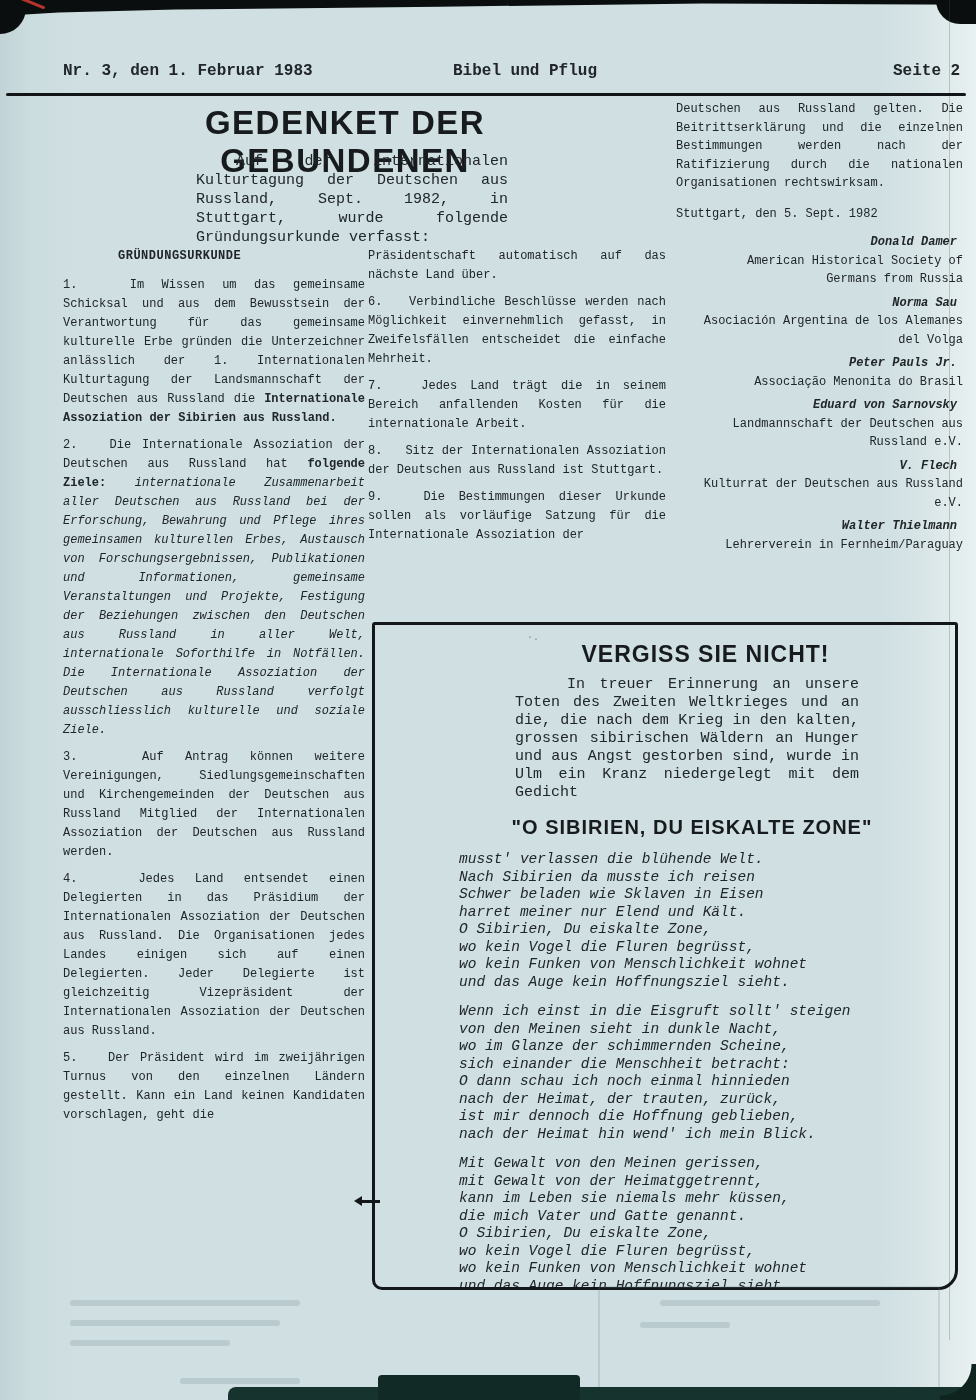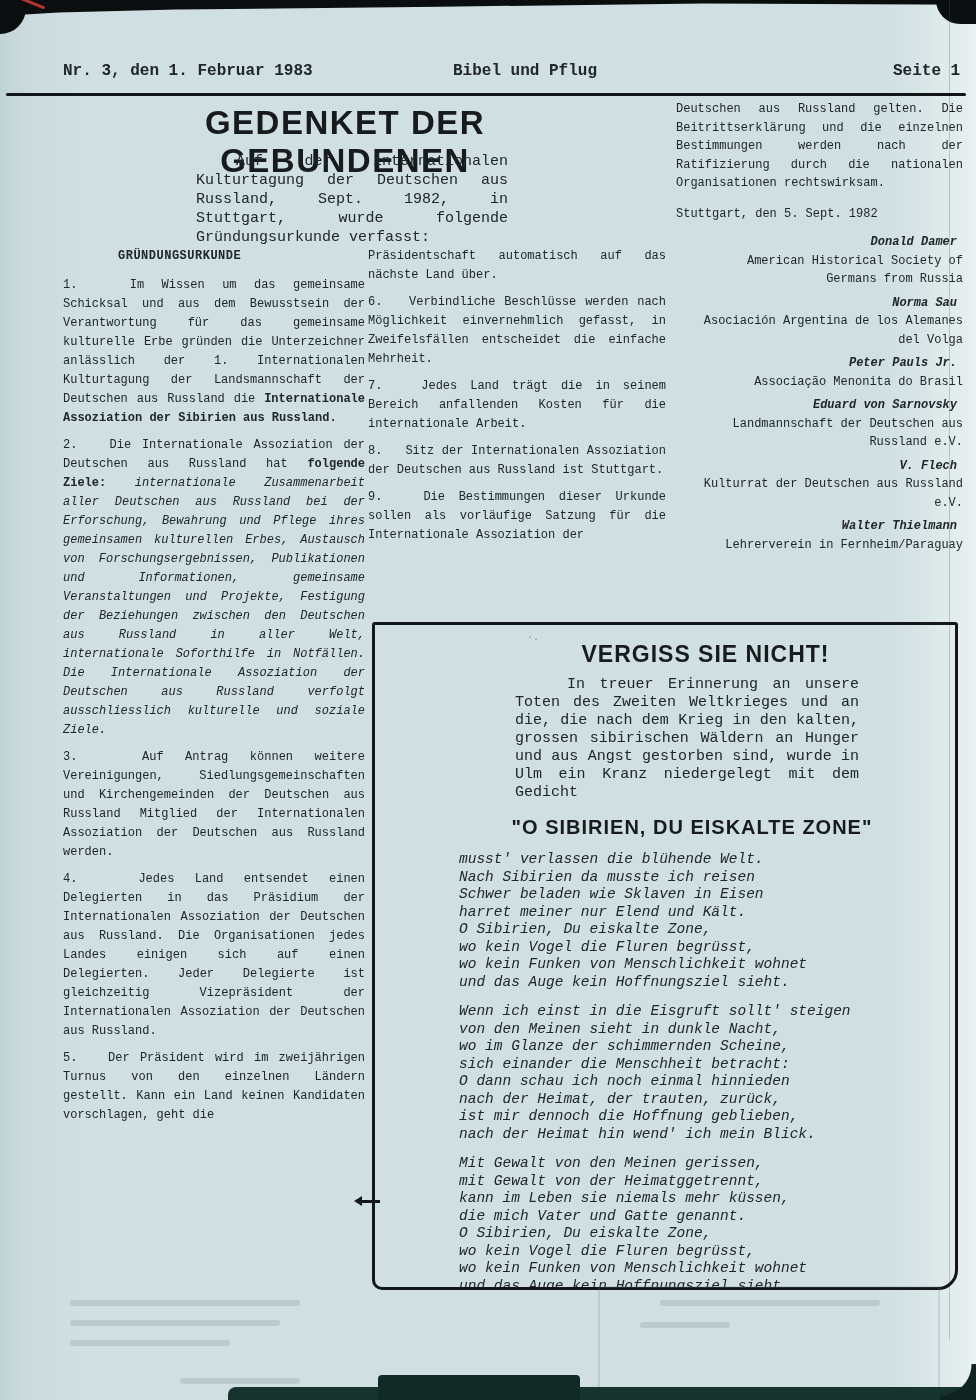--- a/index.html
+++ b/index.html
@@ -76,21 +76,21 @@
 
 <div class="top-strip"></div>
 <div class="tl-corner"></div>
 <div class="tr-corner"></div>
 <div class="red-mark"></div>
 <div class="fold-line"></div>
 
 <div class="hdr">
   <span class="hdr-issue">Nr. 3, den 1. Februar 1983</span>
   <span class="hdr-paper">Bibel und Pflug</span>
-  <span class="hdr-page">Seite 1</span>
+  <span class="hdr-page">Seite 2</span>
 </div>
 <div class="hdr-rule"></div>
 
 <div class="headline">GEDENKET DER GEBUNDENEN</div>
 <div class="intro">Auf der internationalen Kulturtagung der Deutschen aus Russland, Sept. 1982, in Stuttgart, wurde folgende Gründungsurkunde verfasst:</div>
 
 <div class="col col1">
   <div class="charter-heading">GRÜNDUNGSURKUNDE</div>
   <div>
       <p class="para"><span>1.&nbsp;&nbsp;&nbsp;Im Wissen um das gemeinsame Schicksal und aus dem Bewusstsein der Verantwortung für das gemeinsame kulturelle Erbe gründen die Unterzeichner anlässlich der 1. Internationalen Kulturtagung der Landsmannschaft der Deutschen aus Russland die </span><span class="b">Internationale Assoziation der Sibirien aus Russland.</span></p>

